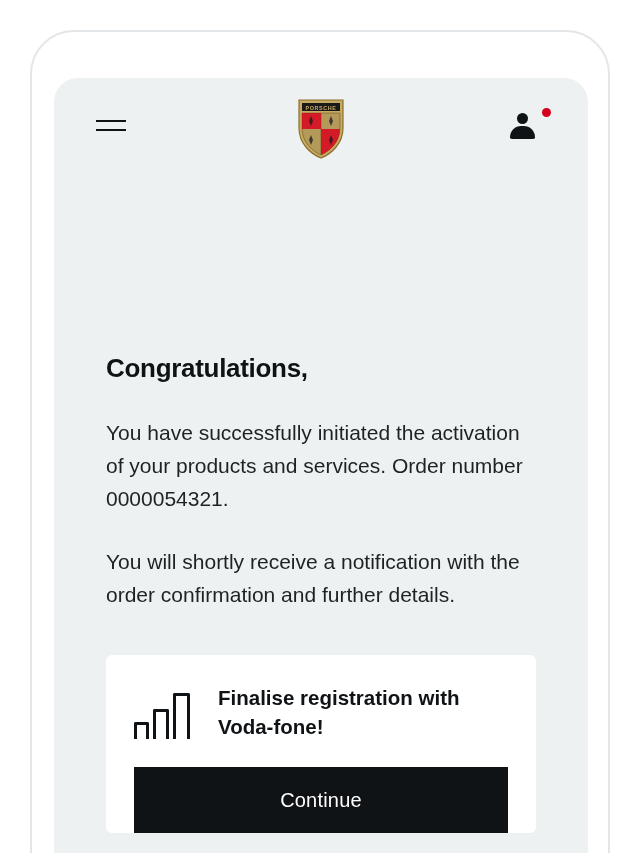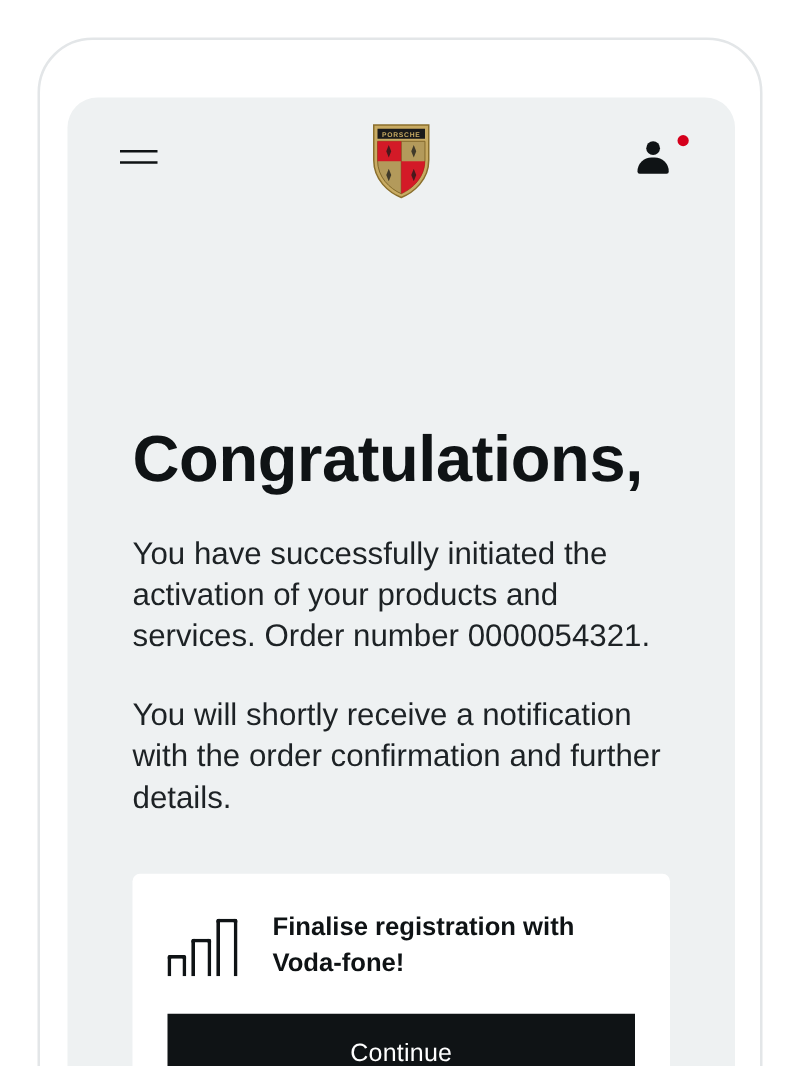--- a/index.html
+++ b/index.html
@@ -115,49 +115,49 @@
   }
 
   
   #content {
     padding: 0 52px;
     box-sizing: border-box;
   }
 
   #page-title {
     margin-top: 170px;
-    font-size: 52px;
+    font-size: 26px;
     line-height: 48px;
     font-weight: 700;
     color: #0f1315;
     letter-spacing: -0.3px;
   }
   #page-title .line { display: block; white-space: nowrap; }
 
   .body-text {
     margin-top: 24px;
-    font-size: 25px;
+    font-size: 21px;
     line-height: 33px;
     color: #1d2225;
     font-weight: 400;
   }
   .body-text.second { margin-top: 30px; }
 
   
   #promo-card {
     margin-top: 44px;
     background: #ffffff;
     border-radius: 6px;
     padding: 26px 28px 0 28px;
     box-sizing: border-box;
   }
 
   #promo-row {
     display: flex;
-    align-items: flex-start;
+    align-items: center;
     gap: 22px;
   }
 
   #signal-icon {
     flex: 0 0 auto;
     width: 62px;
     height: 50px;
     position: relative;
     margin-top: 6px;
   }

